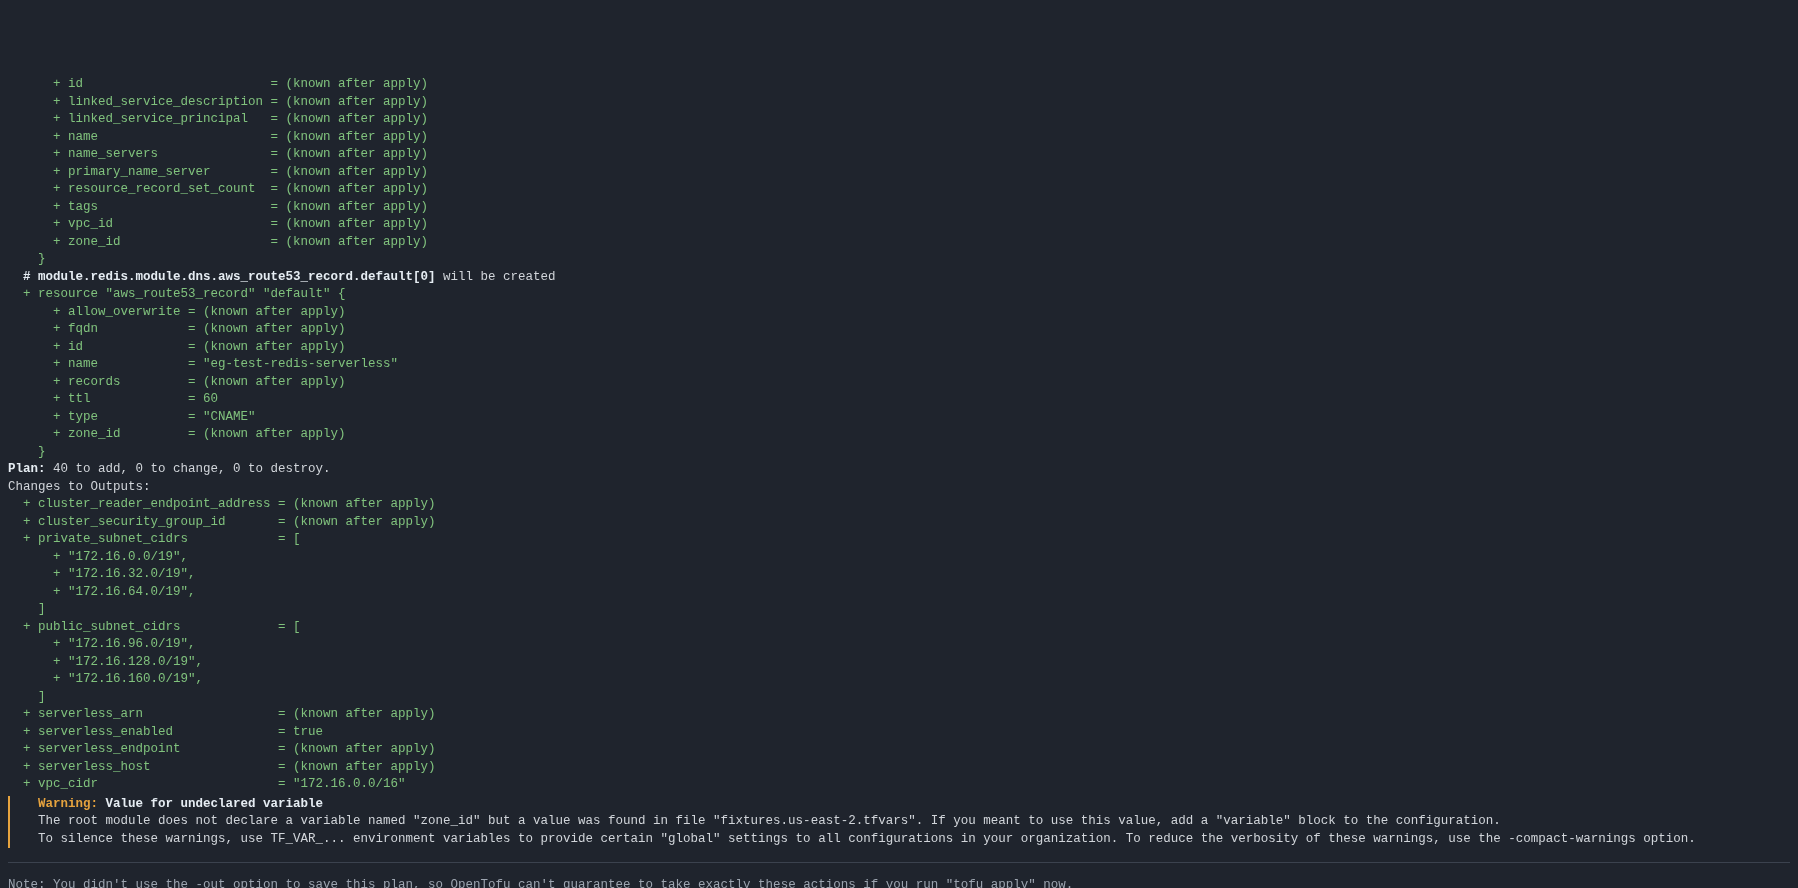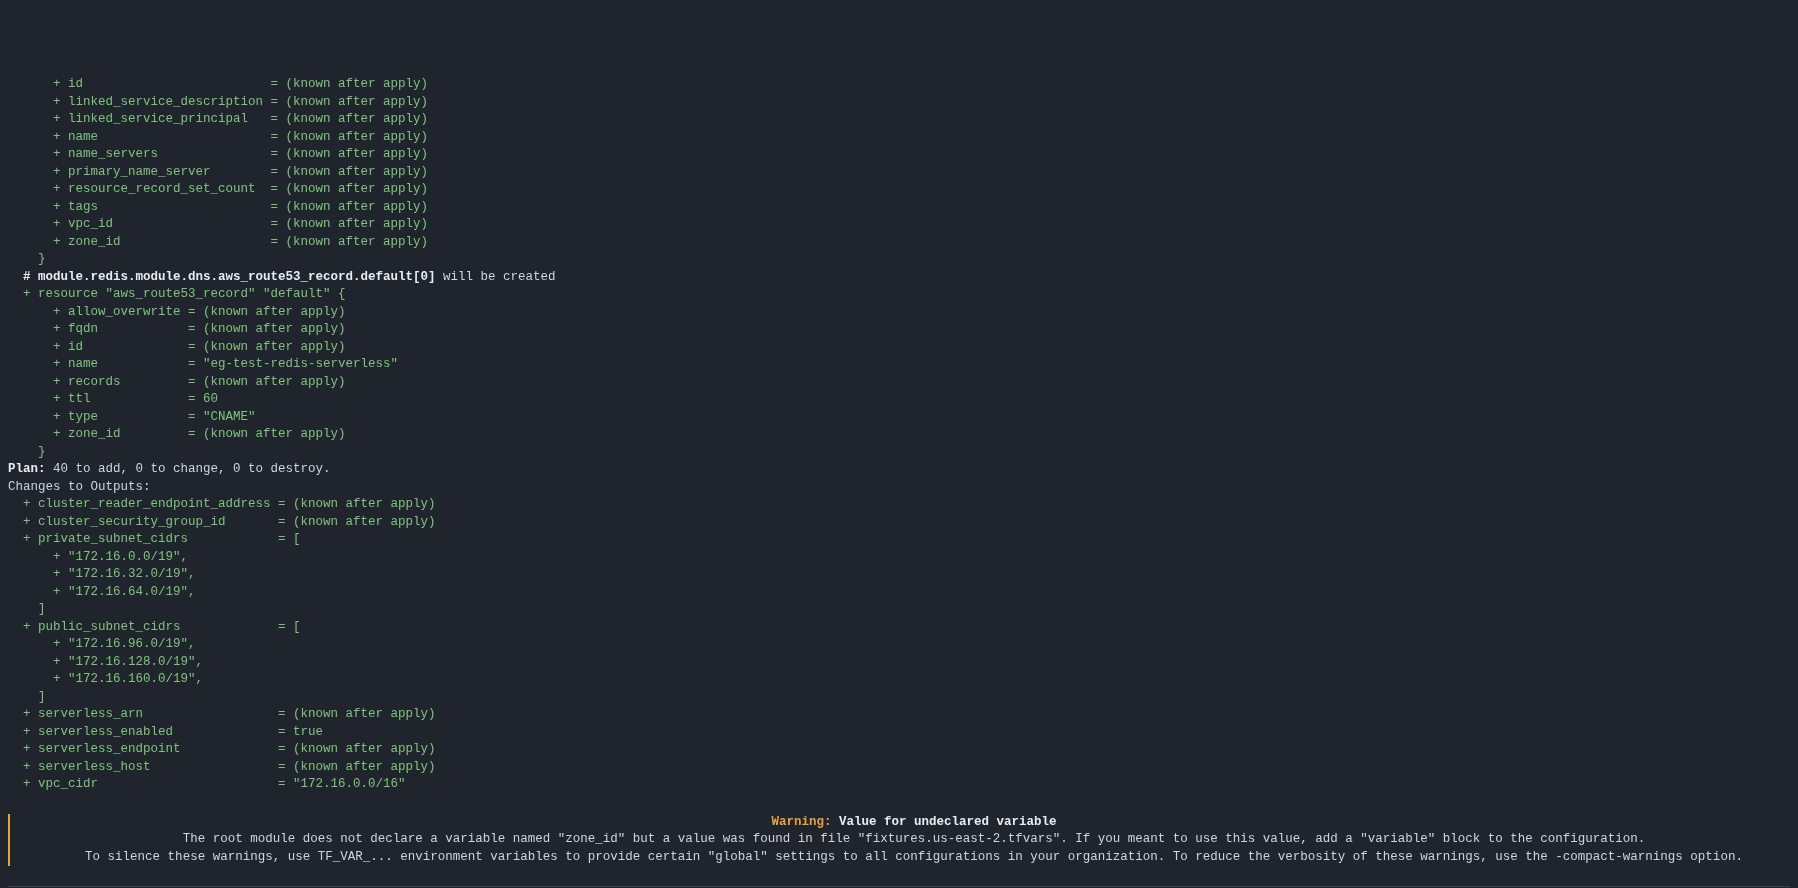--- a/index.html
+++ b/index.html
@@ -13,22 +13,21 @@
     white-space: pre;
     overflow-x: auto;
   }
   .green { color: #80c27d; }
   .bold { font-weight: bold; color: #e6edf3; }
   .orange { color: #e6a33e; font-weight: bold; }
   .faint { color: #9da5b0; }
   .warning-block {
     border-left: 2px solid #e6a33e;
     padding-left: 28px;
-    margin: 20px 0;
-    text-align: center;
+    margin: 2px 0;
   }
   hr.sep {
     border: none;
     border-top: 1px solid #3b424e;
     margin: 14px 0;
   }
 </style>
 </head>
 <body>
 

